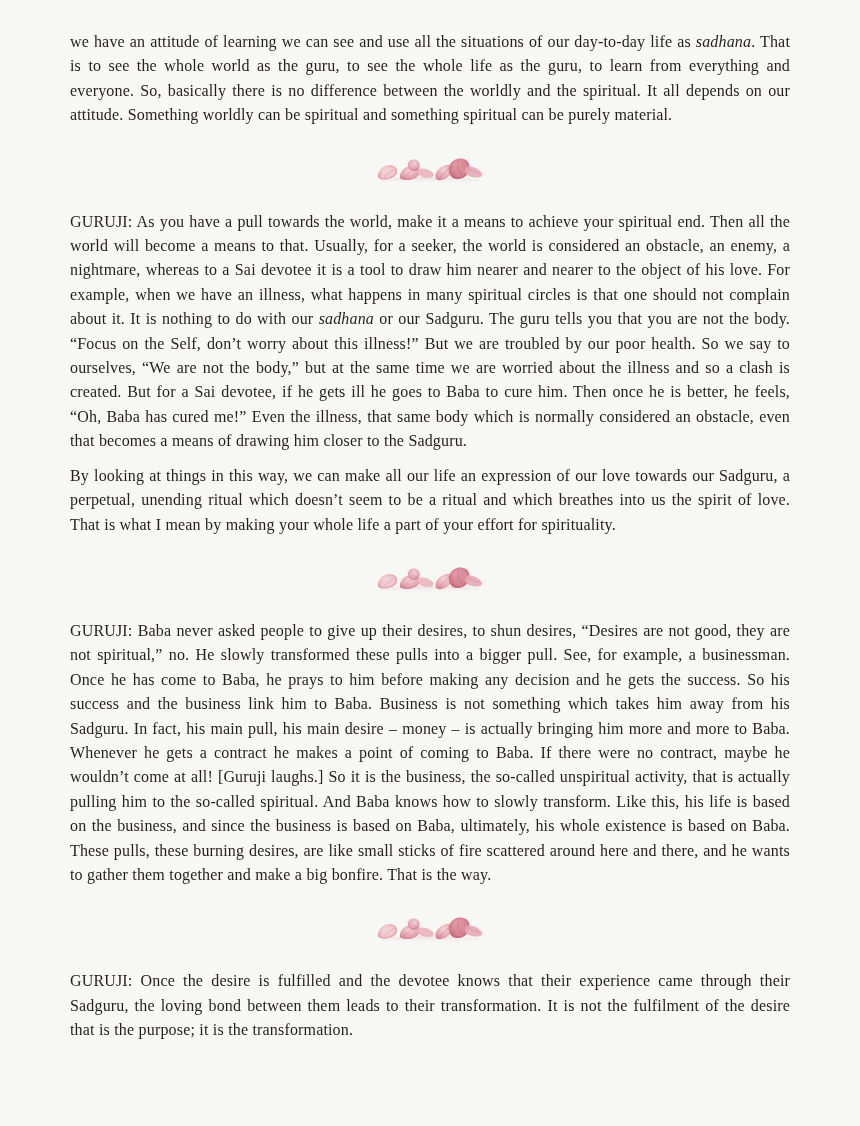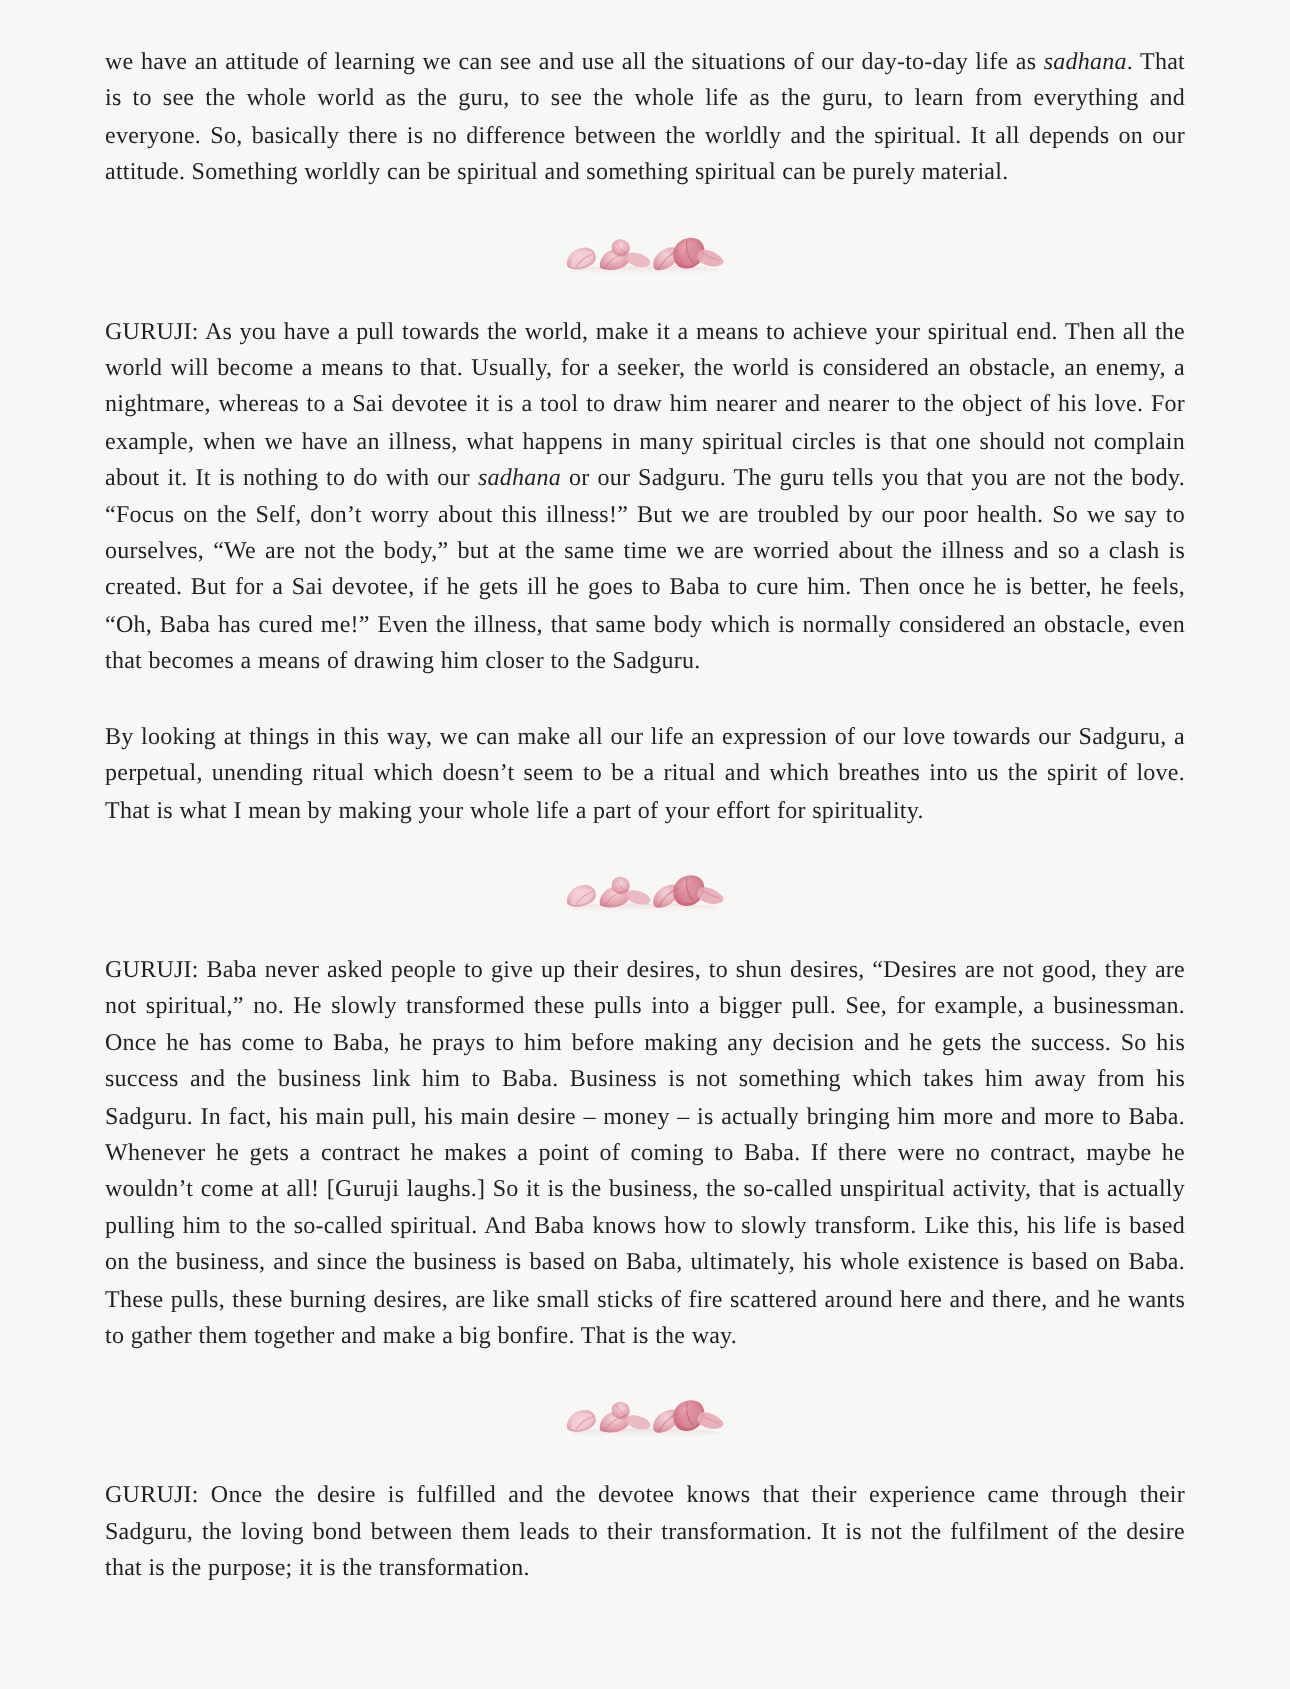--- a/index.html
+++ b/index.html
@@ -30,21 +30,21 @@
     text-align: justify;
     text-justify: inter-word;
     font-size: 16px;
     line-height: 24.4px;
     letter-spacing: 0.01em;
     word-spacing: 0.01em;
     color: #231f20;
     hyphens: none;
   }
   p.para + p.para {
-    margin-top: 26px;
+    margin-top: 10px;
   }
   p.para i, p.para em {
     font-style: italic;
   }
   
   .ornament {
     width: 720px;
     height: 46px;
     margin: 0;
     display: flex;

